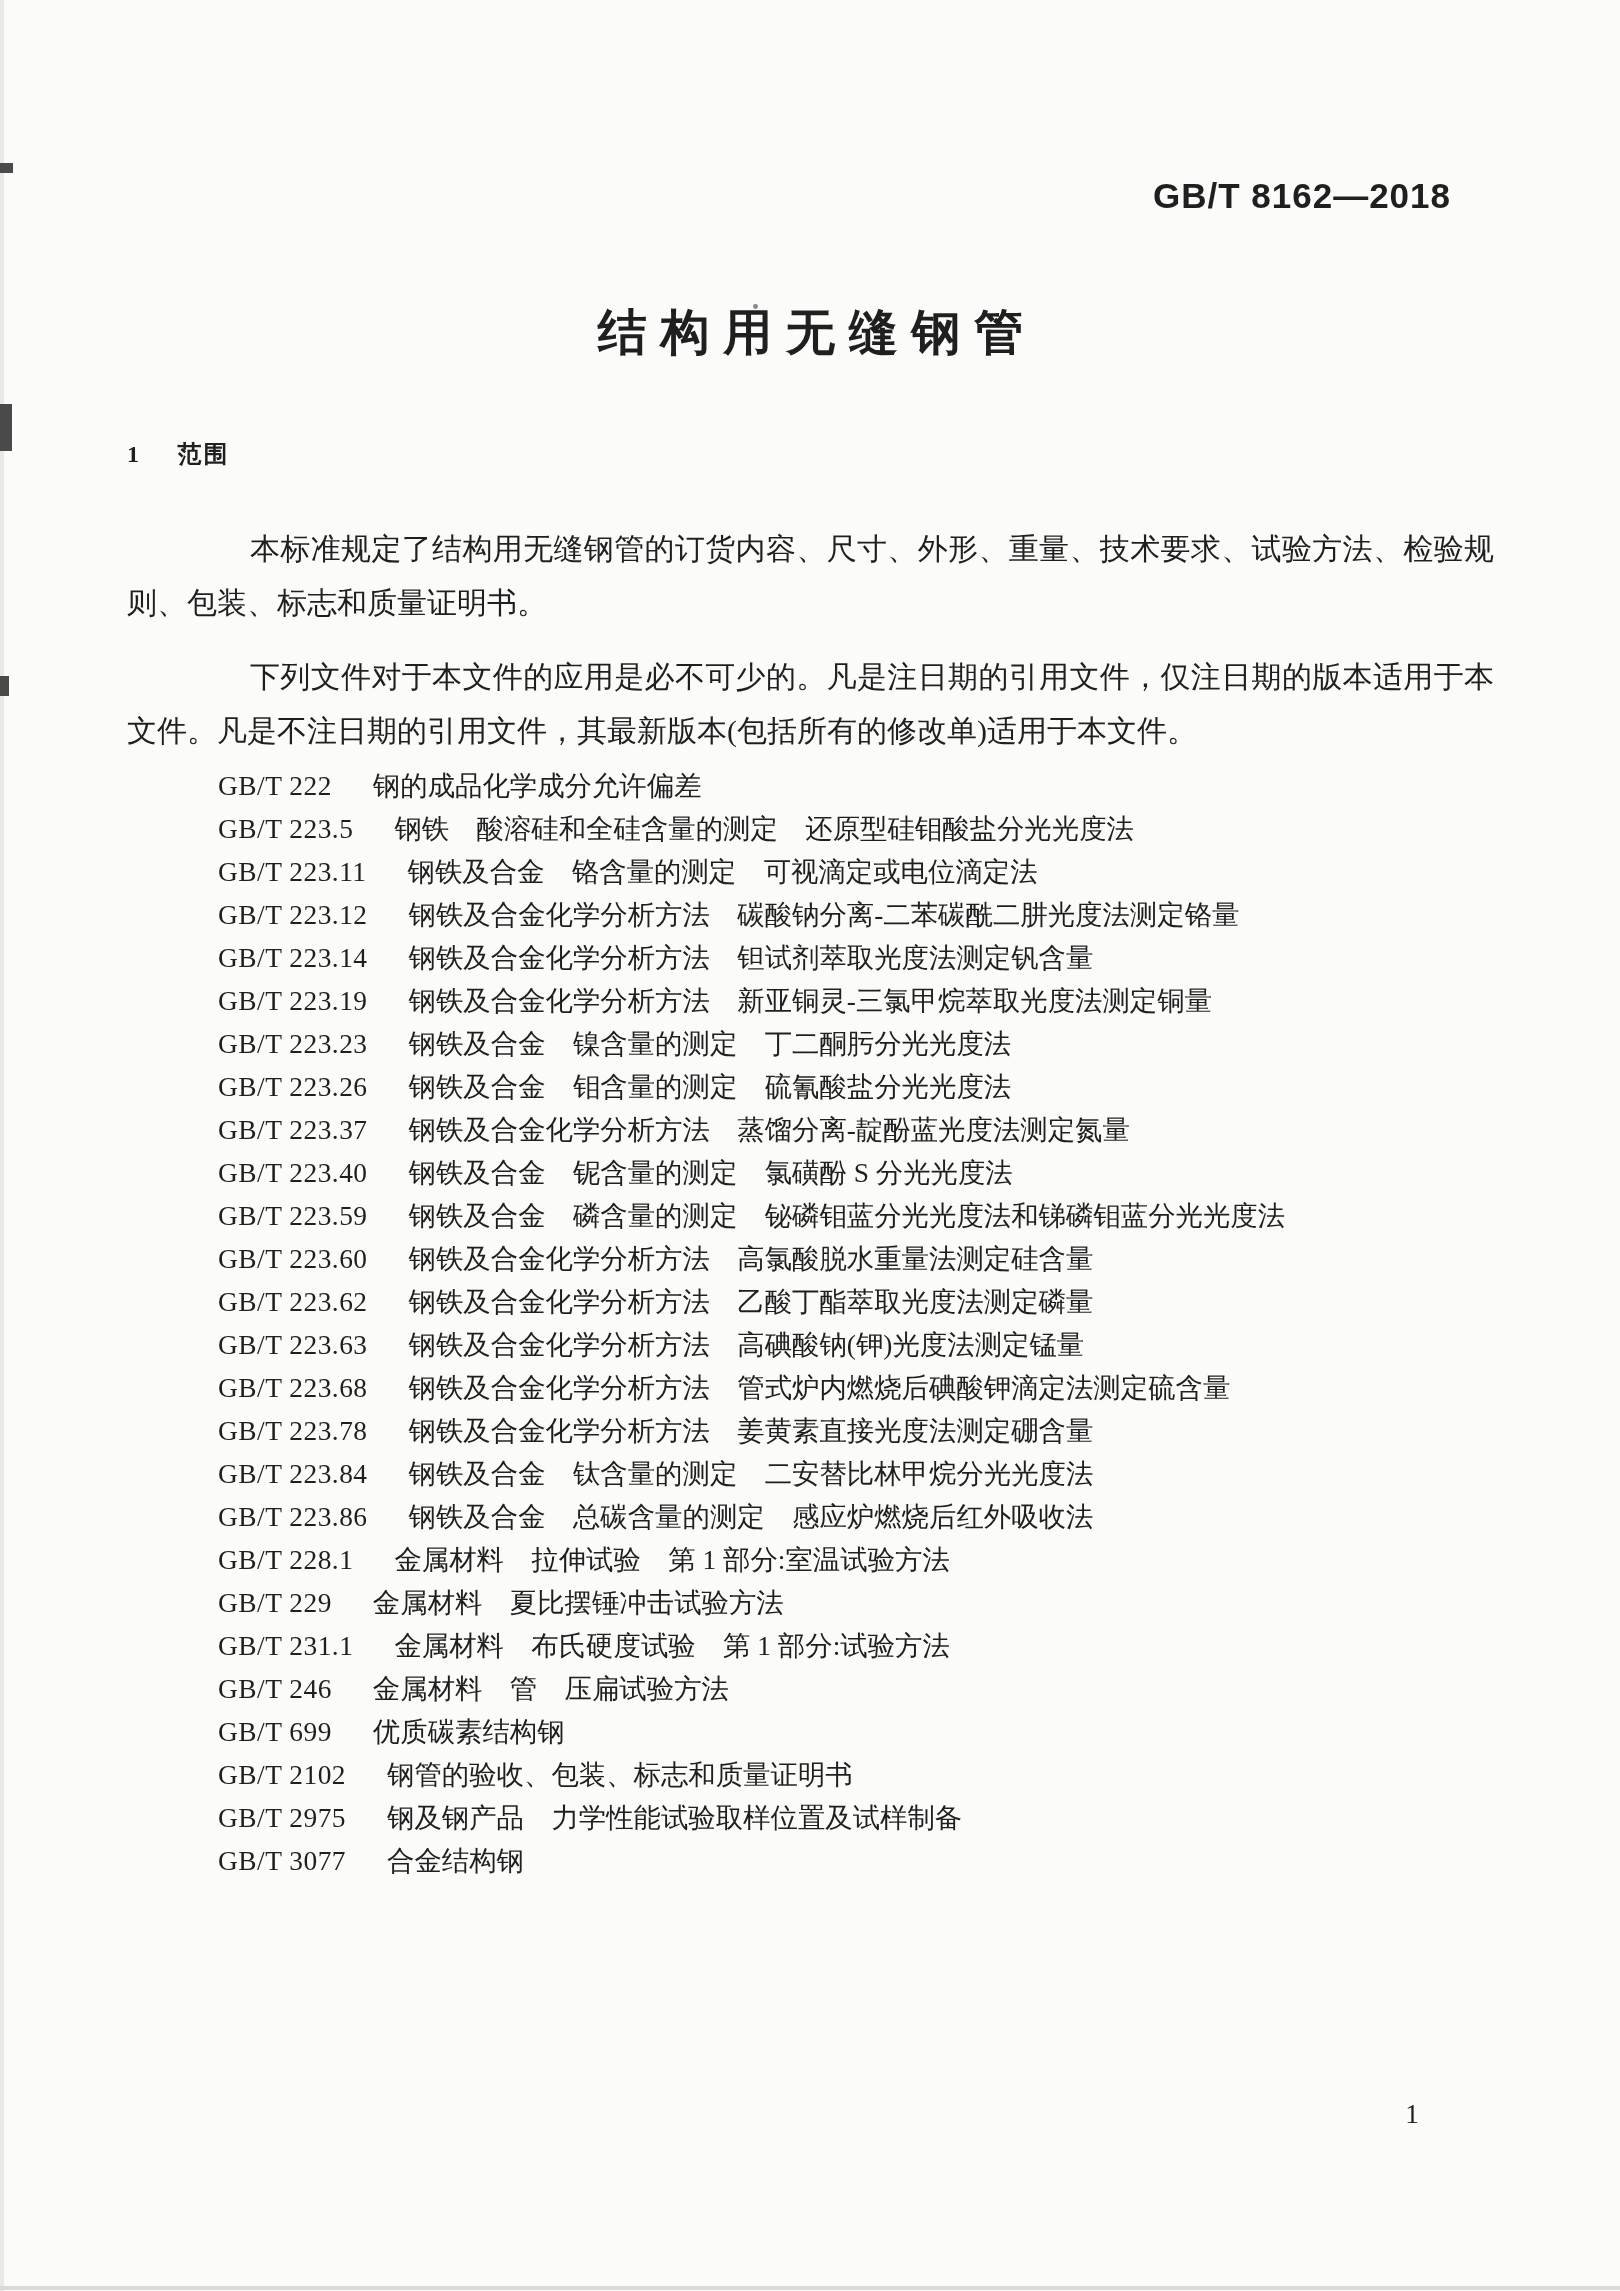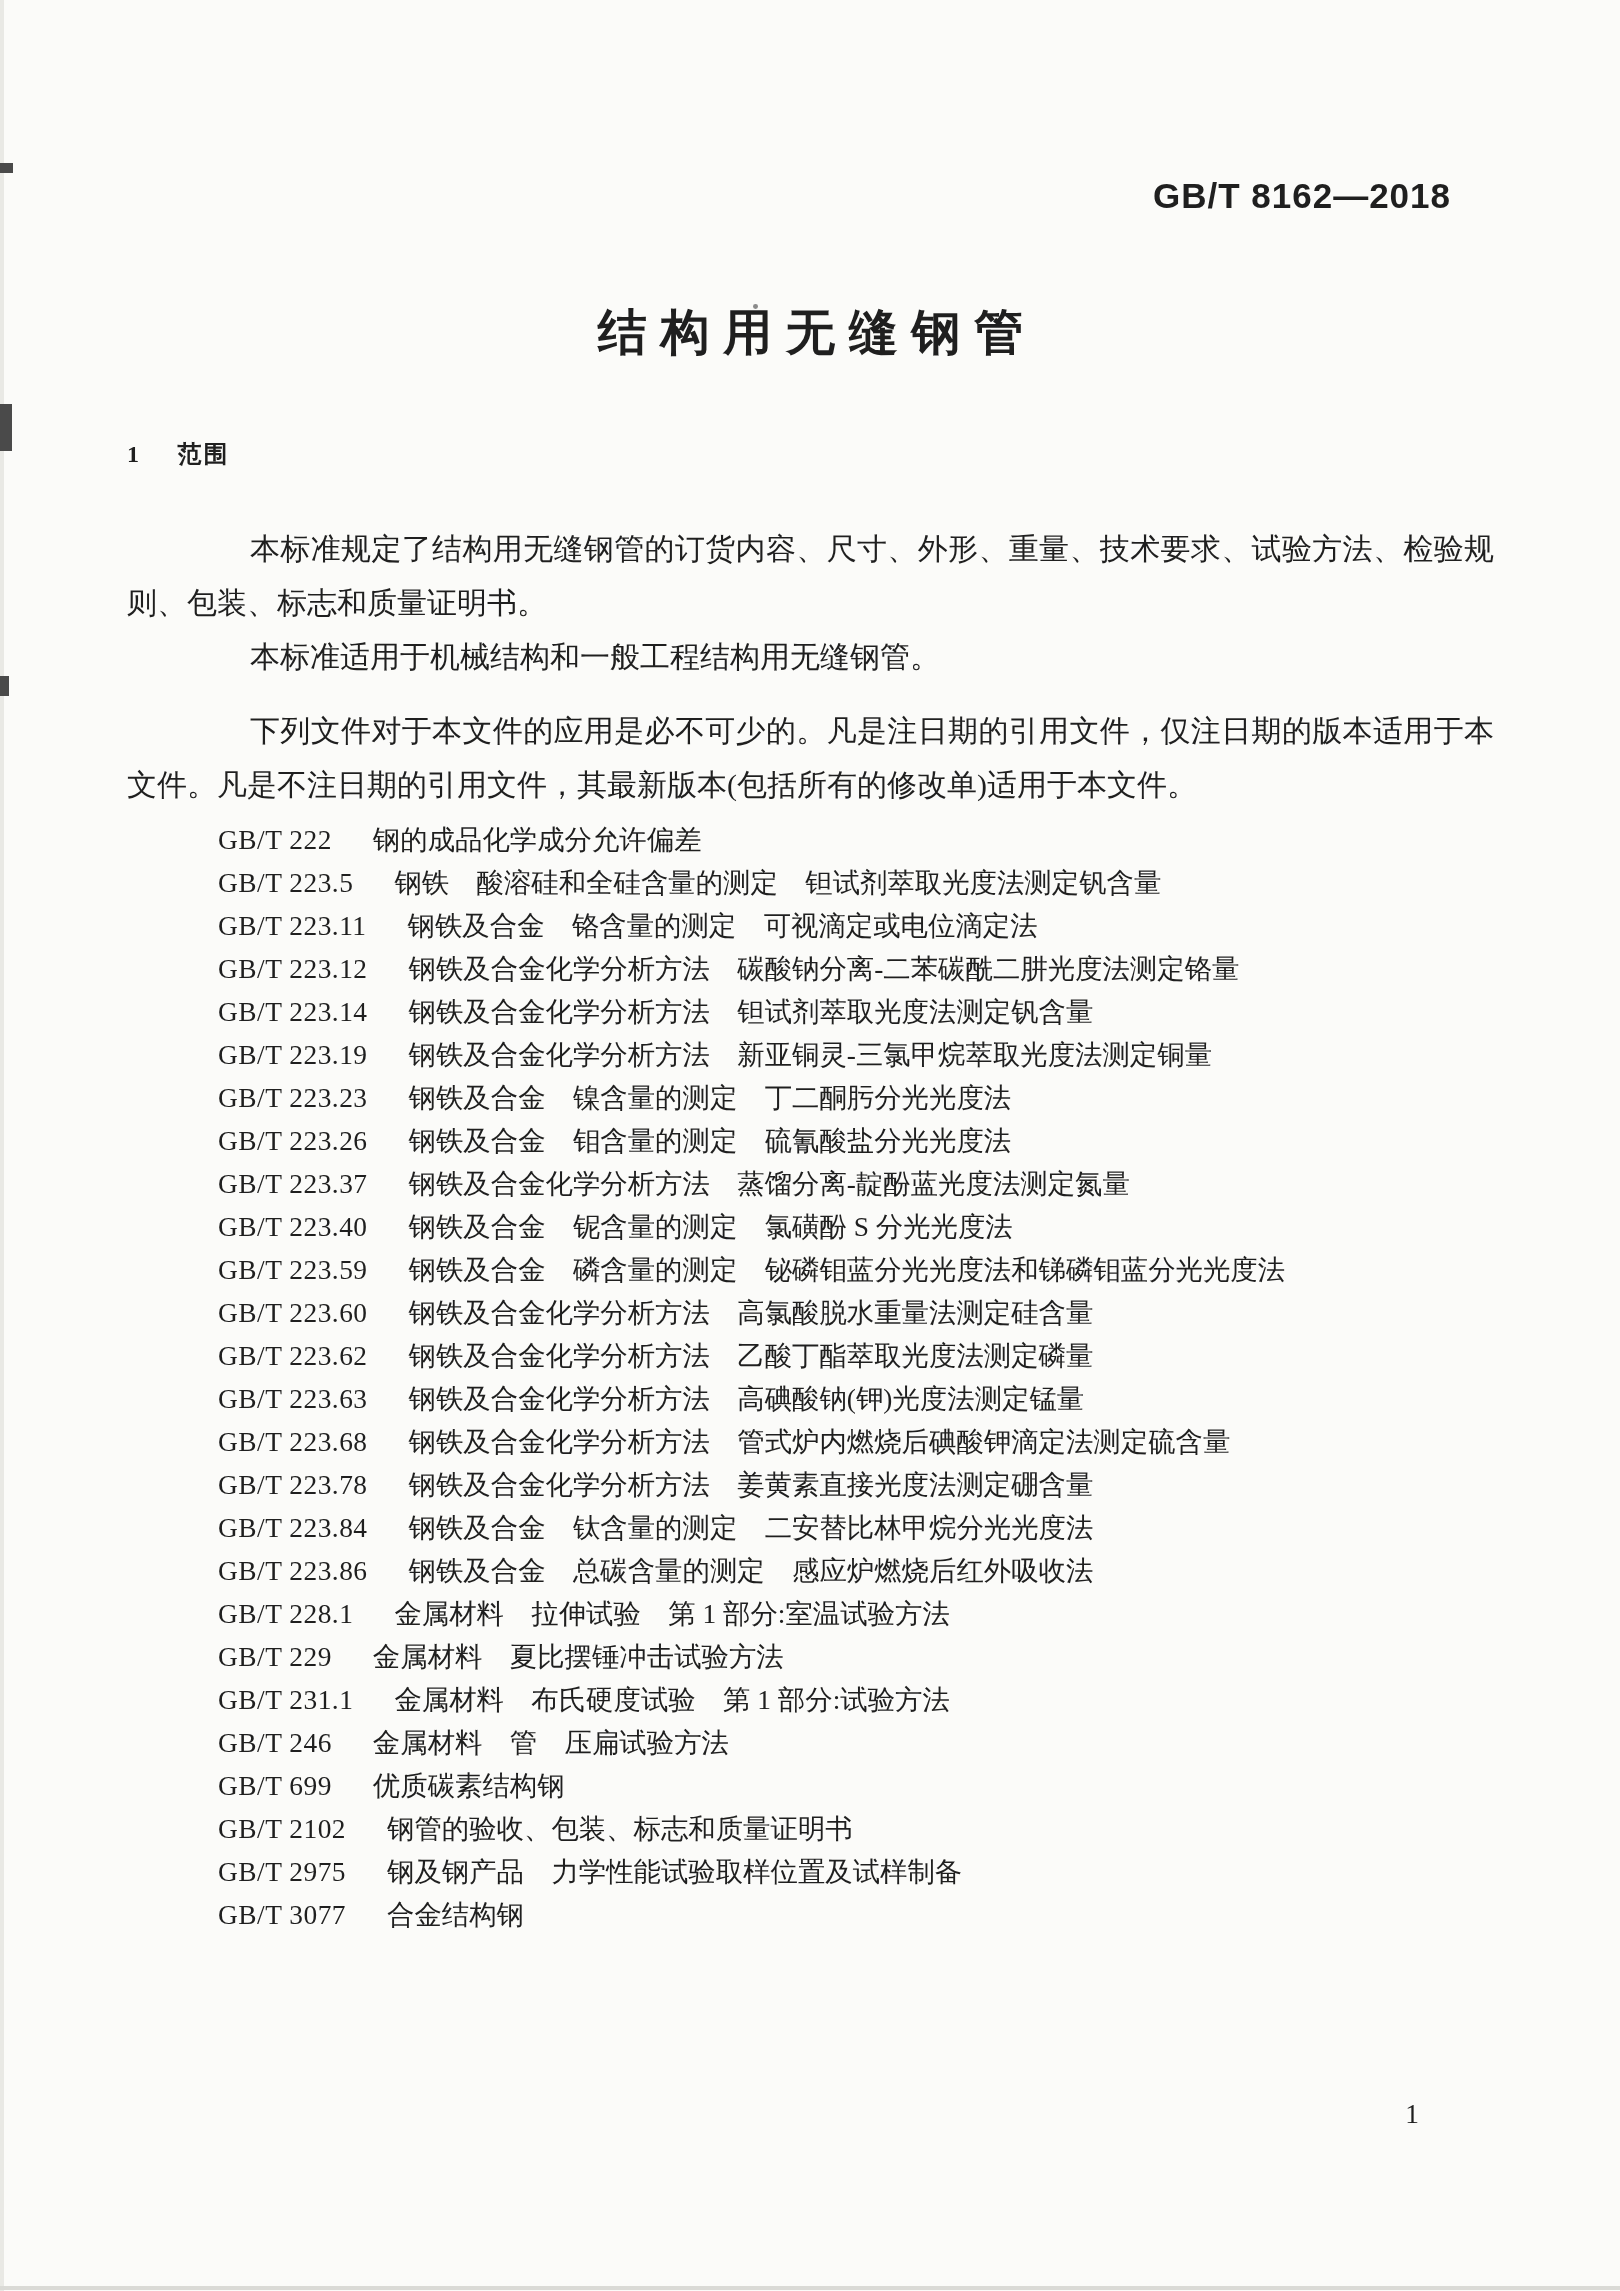--- a/index.html
+++ b/index.html
@@ -94,27 +94,26 @@
   <div class="content">
 
     <div class="doc-code">GB/T 8162—2018</div>
 
     <h1 class="doc-title">结构用无缝钢管</h1>
 
     <h2 class="sec-heading">
       <span class="sec-num">1</span><span>范围</span>
     </h2>
     <p class="para first">本标准规定了结构用无缝钢管的订货内容、尺寸、外形、重量、技术要求、试验方法、检验规则、包装、标志和质量证明书。</p>
-    <p class="para">本标准适用于机械结构和一般工程结构用无缝钢管。</p>
 
     <p class="para intro">下列文件对于本文件的应用是必不可少的。凡是注日期的引用文件，仅注日期的版本适用于本文件。凡是不注日期的引用文件，其最新版本(包括所有的修改单)适用于本文件。</p>
 
     <div class="ref-list">
         <div class="ref-item"><span class="ref-code">GB/T 222</span><span class="ref-title">钢的成品化学成分允许偏差</span></div>
-        <div class="ref-item"><span class="ref-code">GB/T 223.5</span><span class="ref-title">钢铁　酸溶硅和全硅含量的测定　钽试剂萃取光度法测定钒含量</span></div>
+        <div class="ref-item"><span class="ref-code">GB/T 223.5</span><span class="ref-title">钢铁　酸溶硅和全硅含量的测定　还原型硅钼酸盐分光光度法</span></div>
         <div class="ref-item"><span class="ref-code">GB/T 223.11</span><span class="ref-title">钢铁及合金　铬含量的测定　可视滴定或电位滴定法</span></div>
         <div class="ref-item"><span class="ref-code">GB/T 223.12</span><span class="ref-title">钢铁及合金化学分析方法　碳酸钠分离-二苯碳酰二肼光度法测定铬量</span></div>
         <div class="ref-item"><span class="ref-code">GB/T 223.14</span><span class="ref-title">钢铁及合金化学分析方法　钽试剂萃取光度法测定钒含量</span></div>
         <div class="ref-item"><span class="ref-code">GB/T 223.19</span><span class="ref-title">钢铁及合金化学分析方法　新亚铜灵-三氯甲烷萃取光度法测定铜量</span></div>
         <div class="ref-item"><span class="ref-code">GB/T 223.23</span><span class="ref-title">钢铁及合金　镍含量的测定　丁二酮肟分光光度法</span></div>
         <div class="ref-item"><span class="ref-code">GB/T 223.26</span><span class="ref-title">钢铁及合金　钼含量的测定　硫氰酸盐分光光度法</span></div>
         <div class="ref-item"><span class="ref-code">GB/T 223.37</span><span class="ref-title">钢铁及合金化学分析方法　蒸馏分离-靛酚蓝光度法测定氮量</span></div>
         <div class="ref-item"><span class="ref-code">GB/T 223.40</span><span class="ref-title">钢铁及合金　铌含量的测定　氯磺酚 S 分光光度法</span></div>
         <div class="ref-item"><span class="ref-code">GB/T 223.59</span><span class="ref-title">钢铁及合金　磷含量的测定　铋磷钼蓝分光光度法和锑磷钼蓝分光光度法</span></div>
         <div class="ref-item"><span class="ref-code">GB/T 223.60</span><span class="ref-title">钢铁及合金化学分析方法　高氯酸脱水重量法测定硅含量</span></div>

